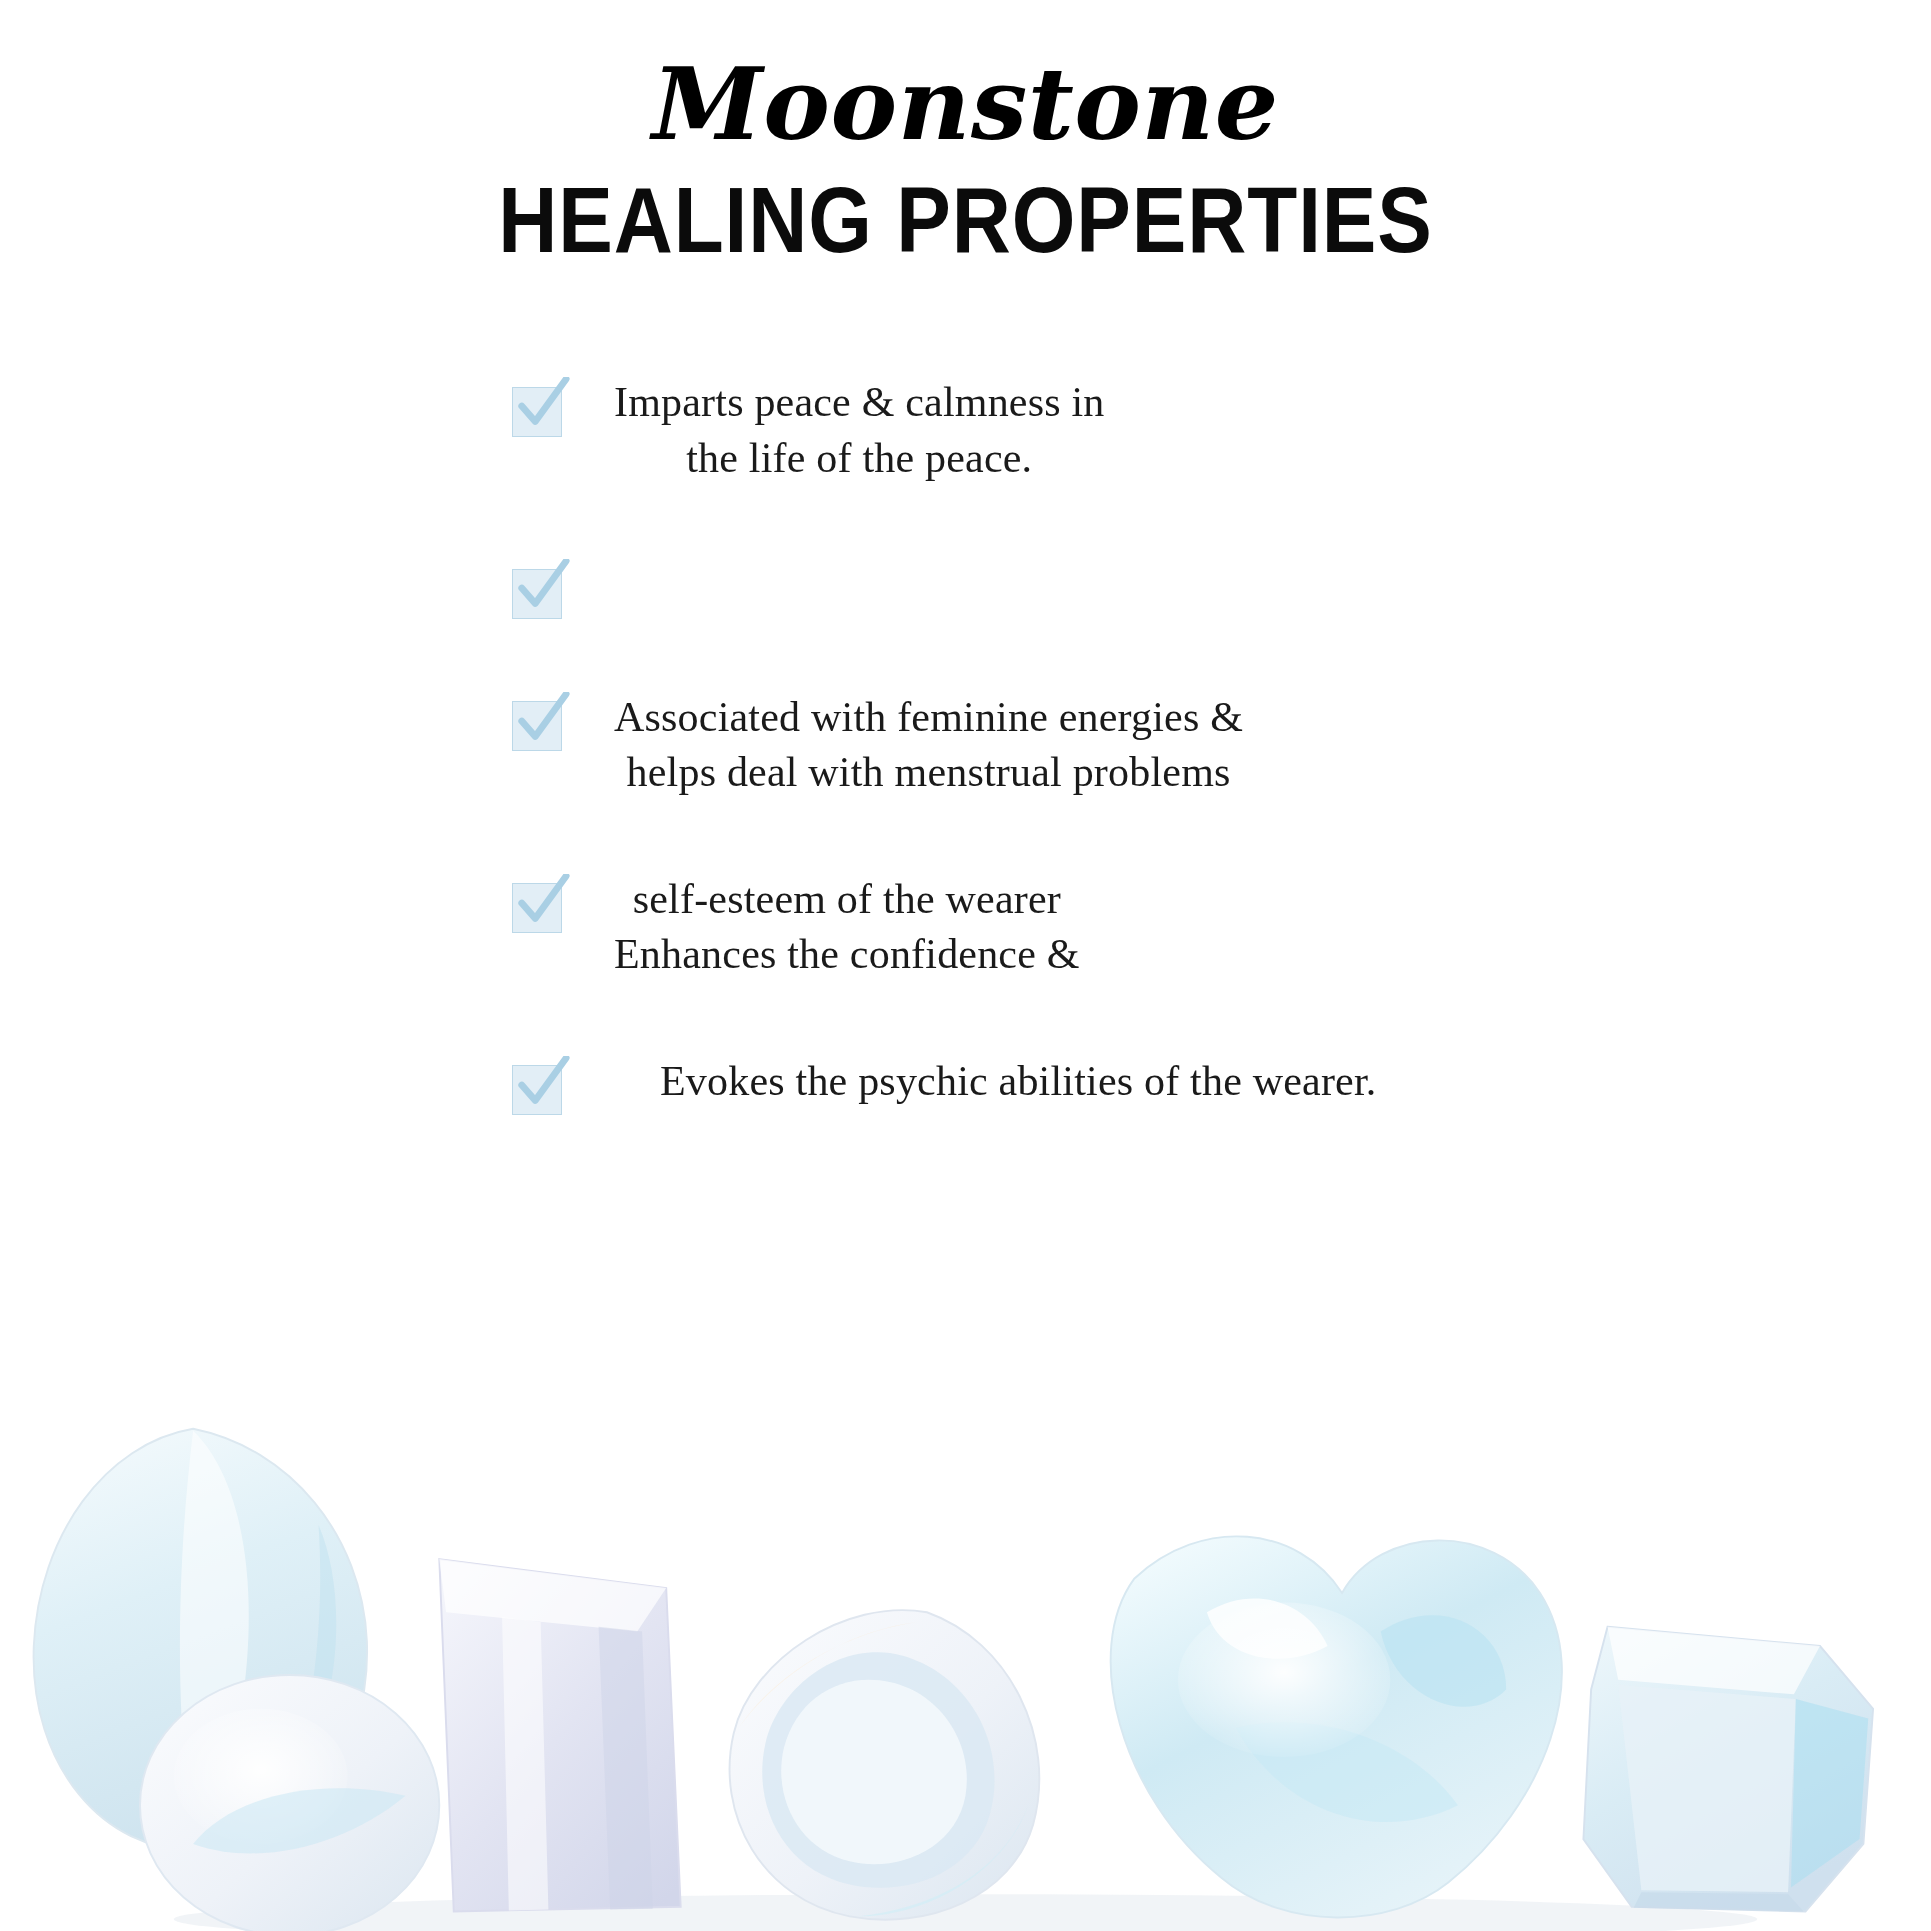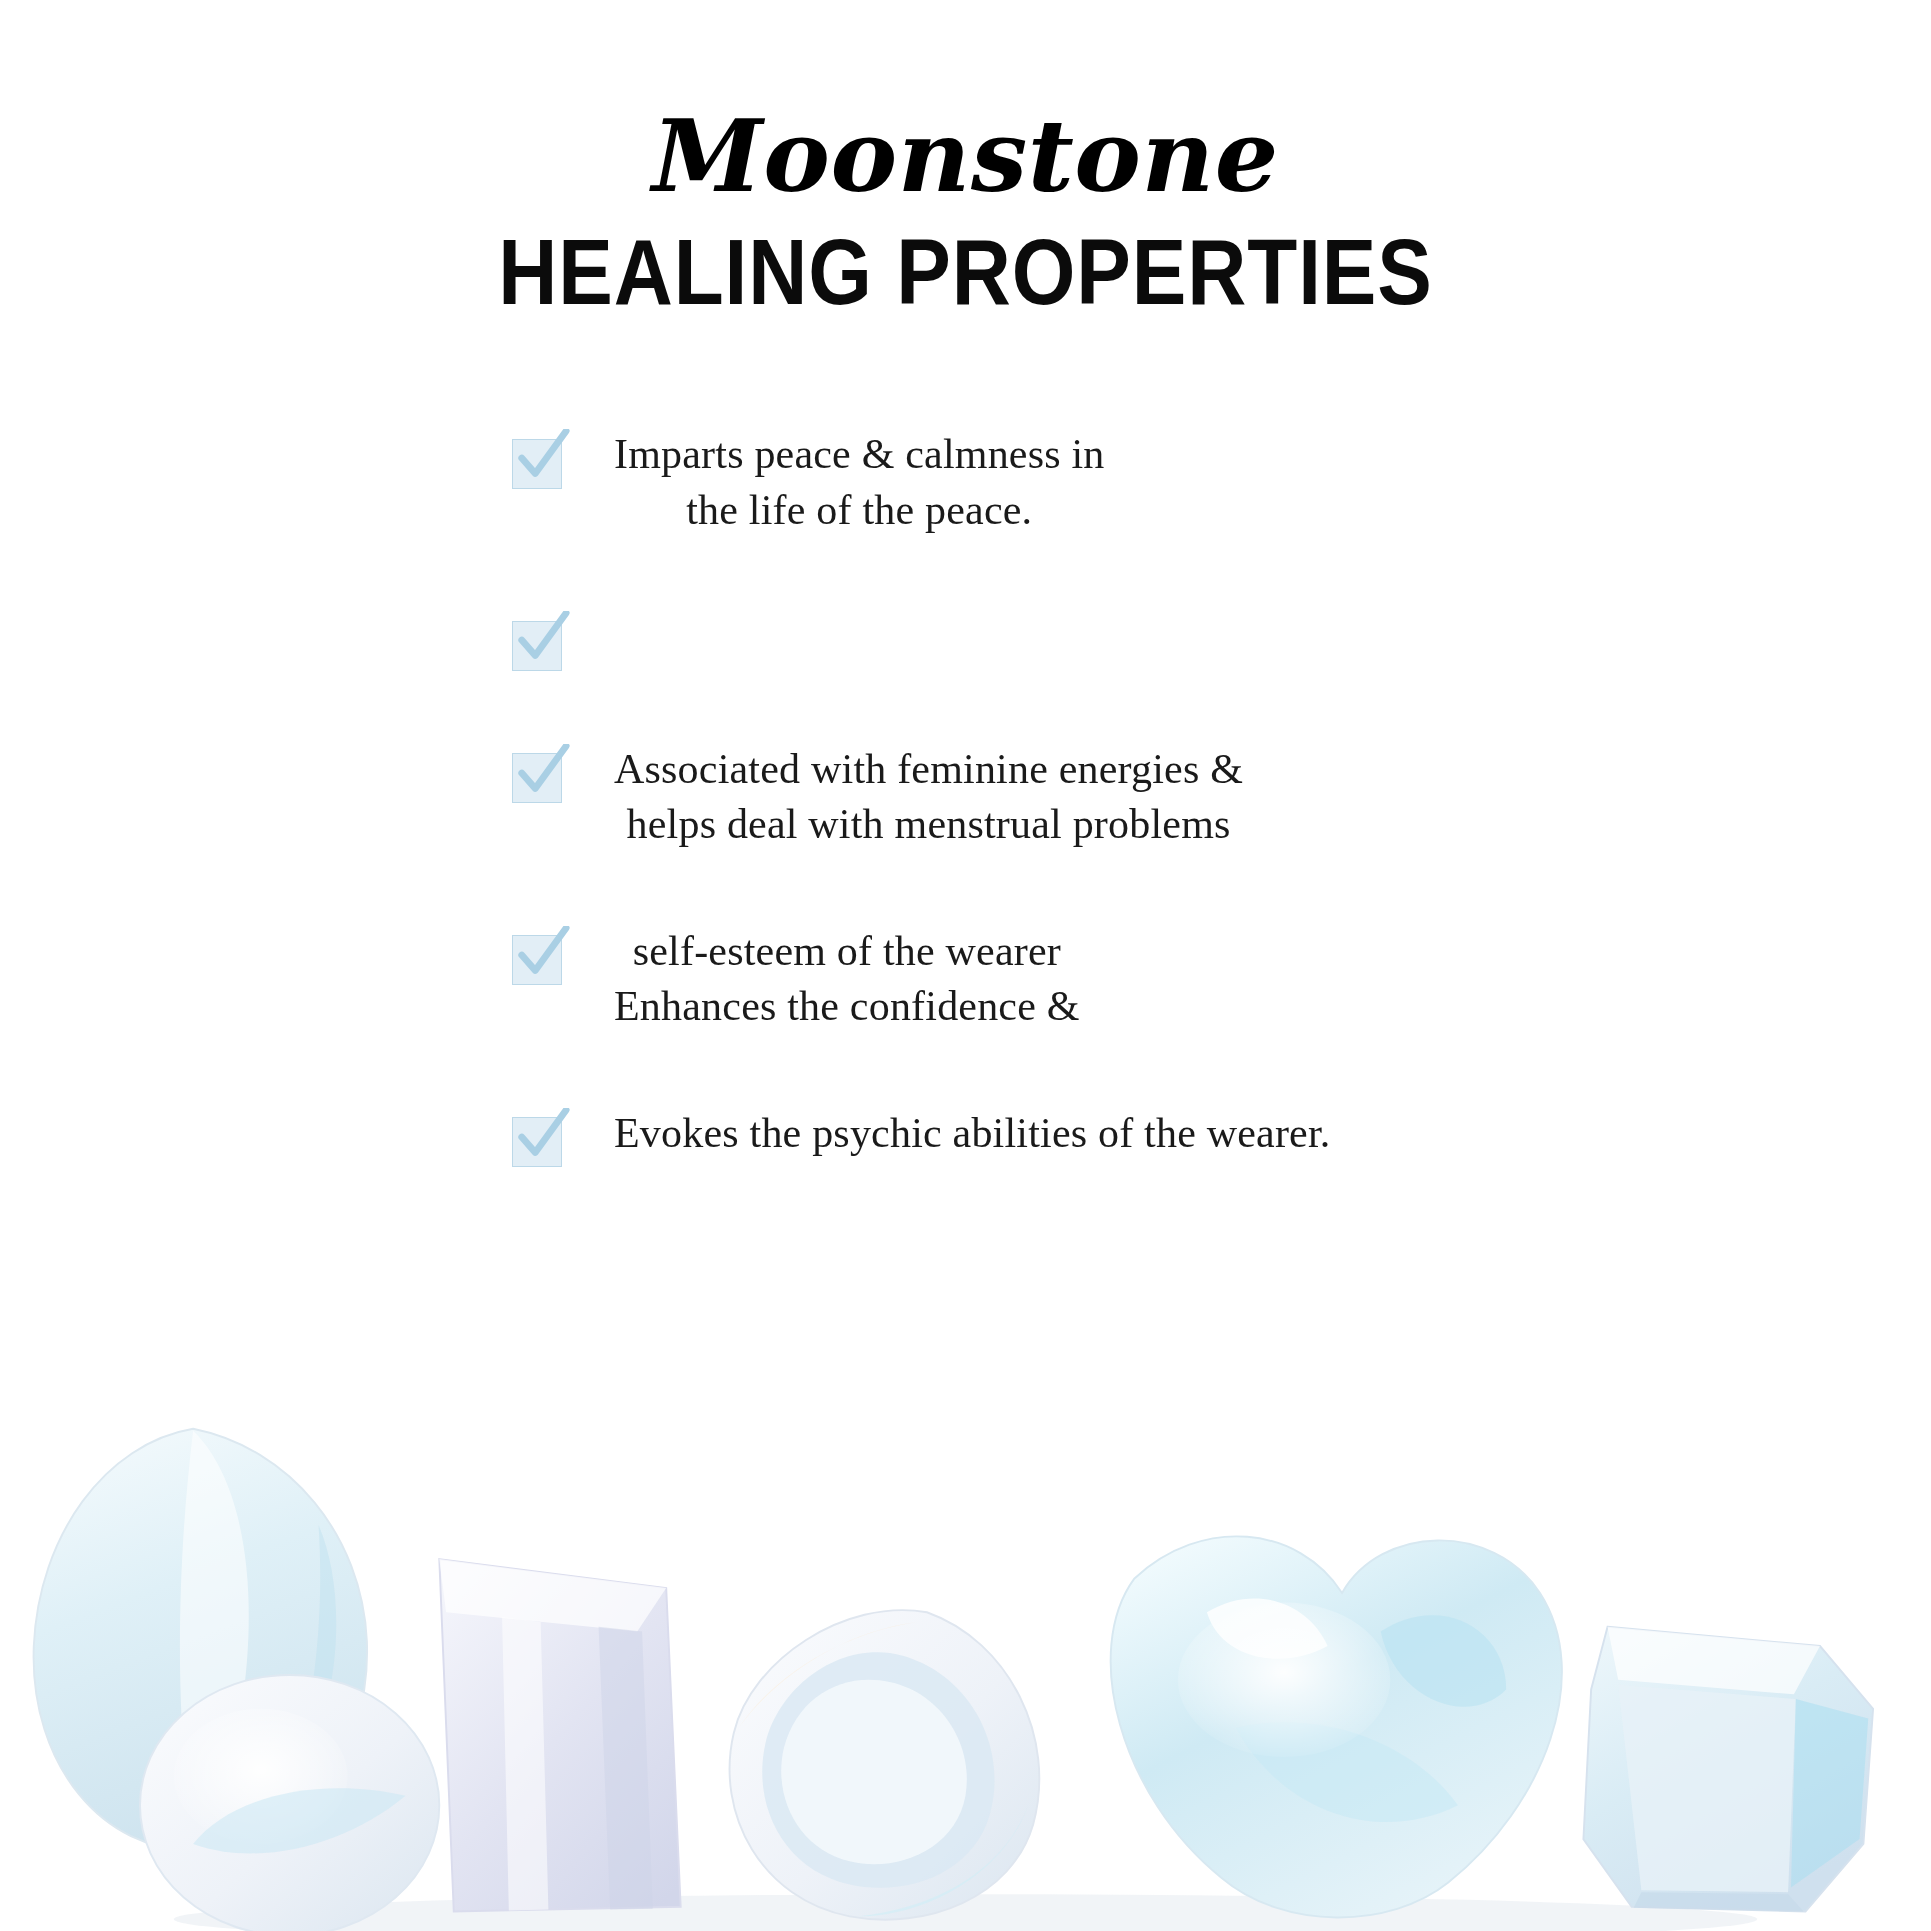--- a/index.html
+++ b/index.html
@@ -16,21 +16,21 @@
   }
   .infographic {
     width: 1931px;
     height: 1931px;
     position: relative;
     background: #ffffff;
   }
 
   
   .header {
-    padding-top: 104px;
+    padding-top: 52px;
     text-align: center;
   }
   .title-script {
     font-family: "DejaVu Serif", "Liberation Serif", serif;
     font-style: italic;
     font-weight: 700;
     font-size: 100px;
     line-height: 1.05;
     color: #000000;
     letter-spacing: 0.5px;
@@ -50,21 +50,21 @@
   .properties {
     margin-top: 108px;
     padding-left: 512px;
     padding-right: 116px;
   }
   .prop-item {
     display: flex;
     align-items: flex-start;
     margin-bottom: 71px;
   }
-  .prop-item:last-child { margin-bottom: 0; }
+  .prop-item:last-child { margin-bottom: 0; gap: 46px; }
 
   .checkbox {
     flex: 0 0 auto;
     width: 50px;
     height: 50px;
     margin-right: 52px;
     margin-top: 11.6px;
     position: relative;
   }
   .checkbox .box {

